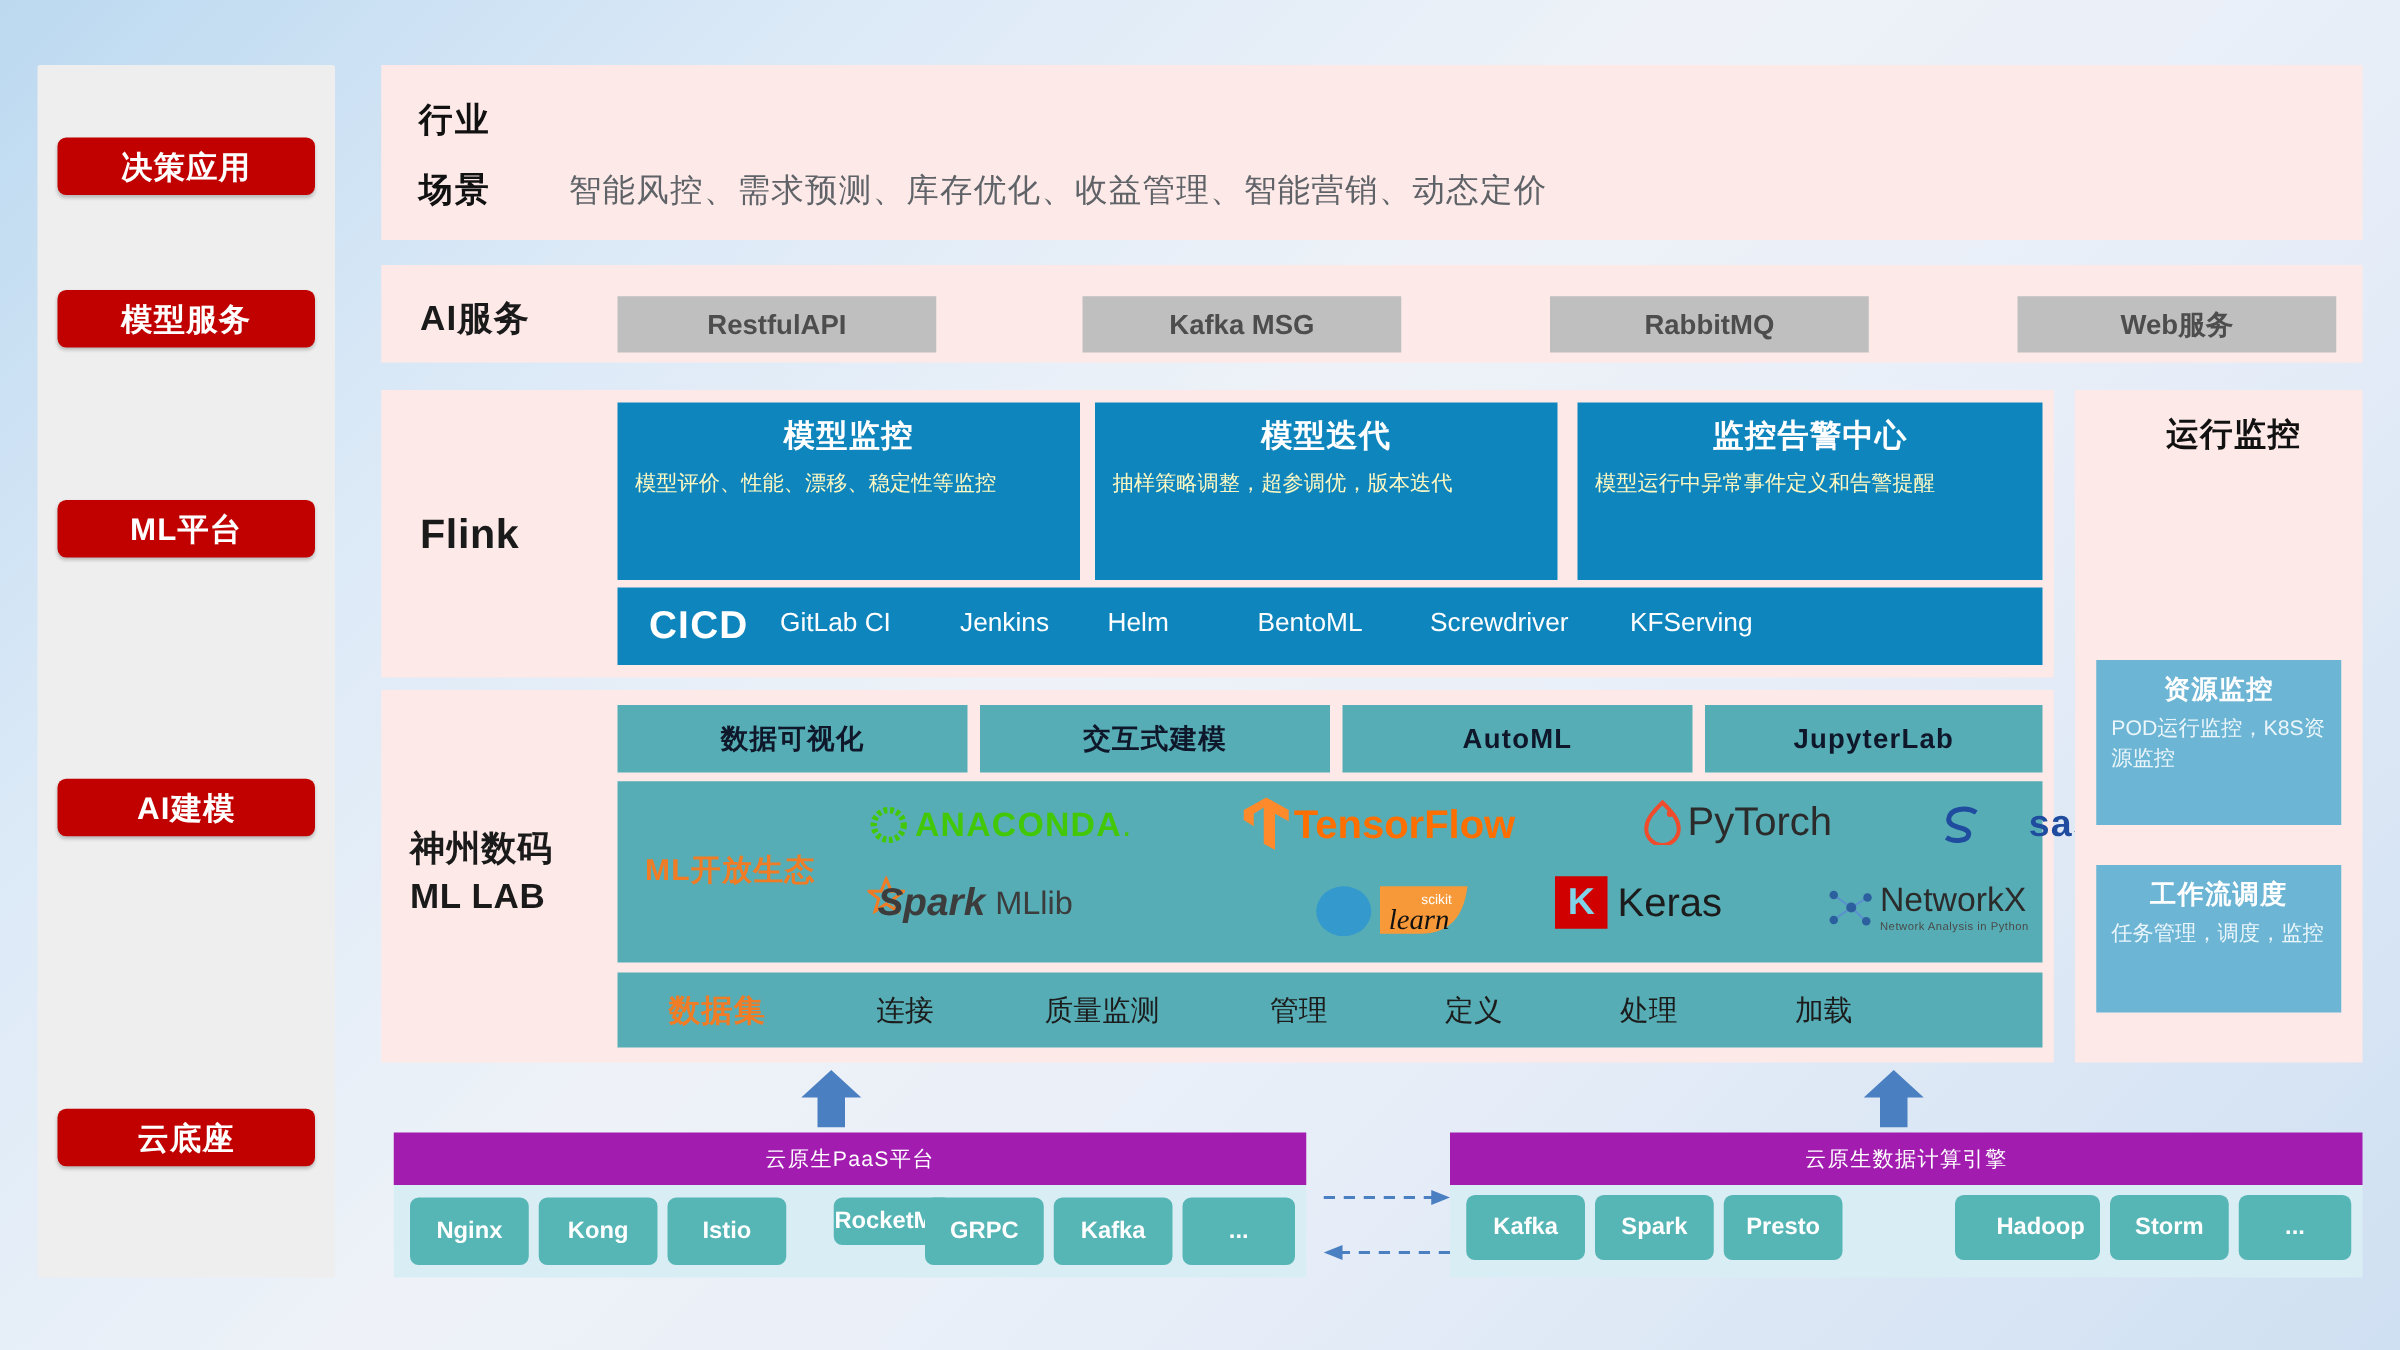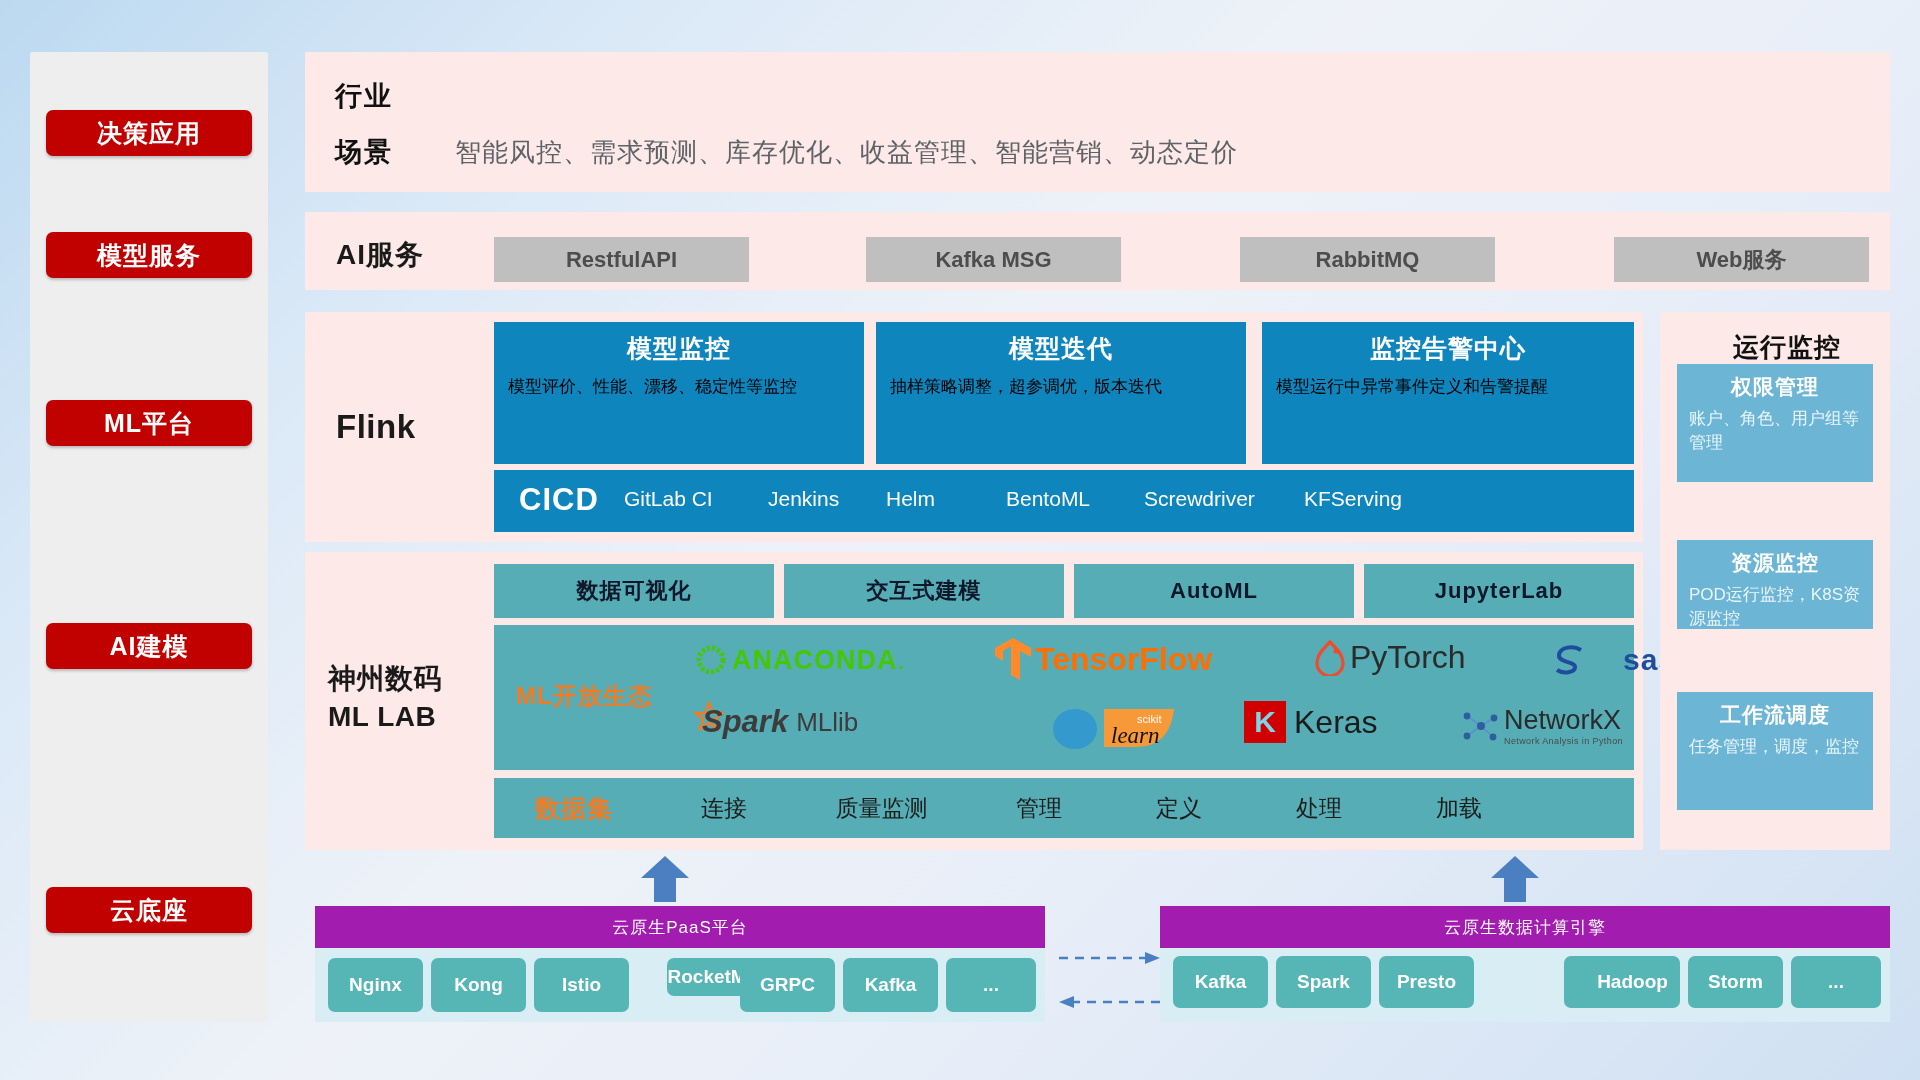--- a/index.html
+++ b/index.html
@@ -49,21 +49,21 @@
   }
 
   
   #band-mlops { left: 305px; top: 312px; width: 1338px; height: 230px; }
   #mlops-label { left: 336px; top: 408px; font-size: 33px; letter-spacing: 0.5px; }
   .mlops-card {
     position: absolute; top: 322px; height: 142px; background: #0e85bd;
     padding: 10px 14px 0 14px; color: #fff;
   }
   .mlops-card h3 { text-align: center; font-size: 25px; font-weight: bold; margin-bottom: 10px; letter-spacing: 1px;}
-  .mlops-card p { font-size: 17px; line-height: 1.45; color: #000000; }
+  .mlops-card p { font-size: 17px; line-height: 1.45; color: #fef9c3; }
 
   #cicd-strip {
     position: absolute; left: 494px; top: 470px; width: 1140px; height: 62px;
     background: #0e85bd; display: flex; align-items: flex-start;
   }
   #cicd-title {
     width: 130px; color: #fff; font-size: 31px; font-weight: bold;
     text-align: center; padding-top: 12px; letter-spacing: 1px;
   }
   .cicd-item {
@@ -278,25 +278,21 @@
     <div class="ds-item" style="width:175px">质量监测</div>
     <div class="ds-item">管理</div>
     <div class="ds-item">定义</div>
     <div class="ds-item">处理</div>
     <div class="ds-item">加载</div>
   </div>
 
   <div class="band" id="band-monitor"></div>
   <div id="monitor-title">运行监控</div>
 
-  <div class="mon-card" style="top:364px;height:118px;">
-    <h4>权限管理</h4>
-    <p>账户、角色、用户组等管理</p>
-  </div>
-  <div class="mon-card" style="top:540px;height:89px;">
+  <div class="mon-card" style="top:528px;height:132px;">
     <h4>资源监控</h4>
     <p>POD运行监控，K8S资源监控</p>
   </div>
   <div class="mon-card" style="top:692px;height:118px;">
     <h4>工作流调度</h4>
     <p>任务管理，调度，监控</p>
   </div>
 
   <svg class="up-arrow" style="left:640px; top:856px;" width="50" height="46">
     <polygon points="25,0 49,22 36,22 36,46 14,46 14,22 1,22" fill="#4a7fc1"></polygon>

